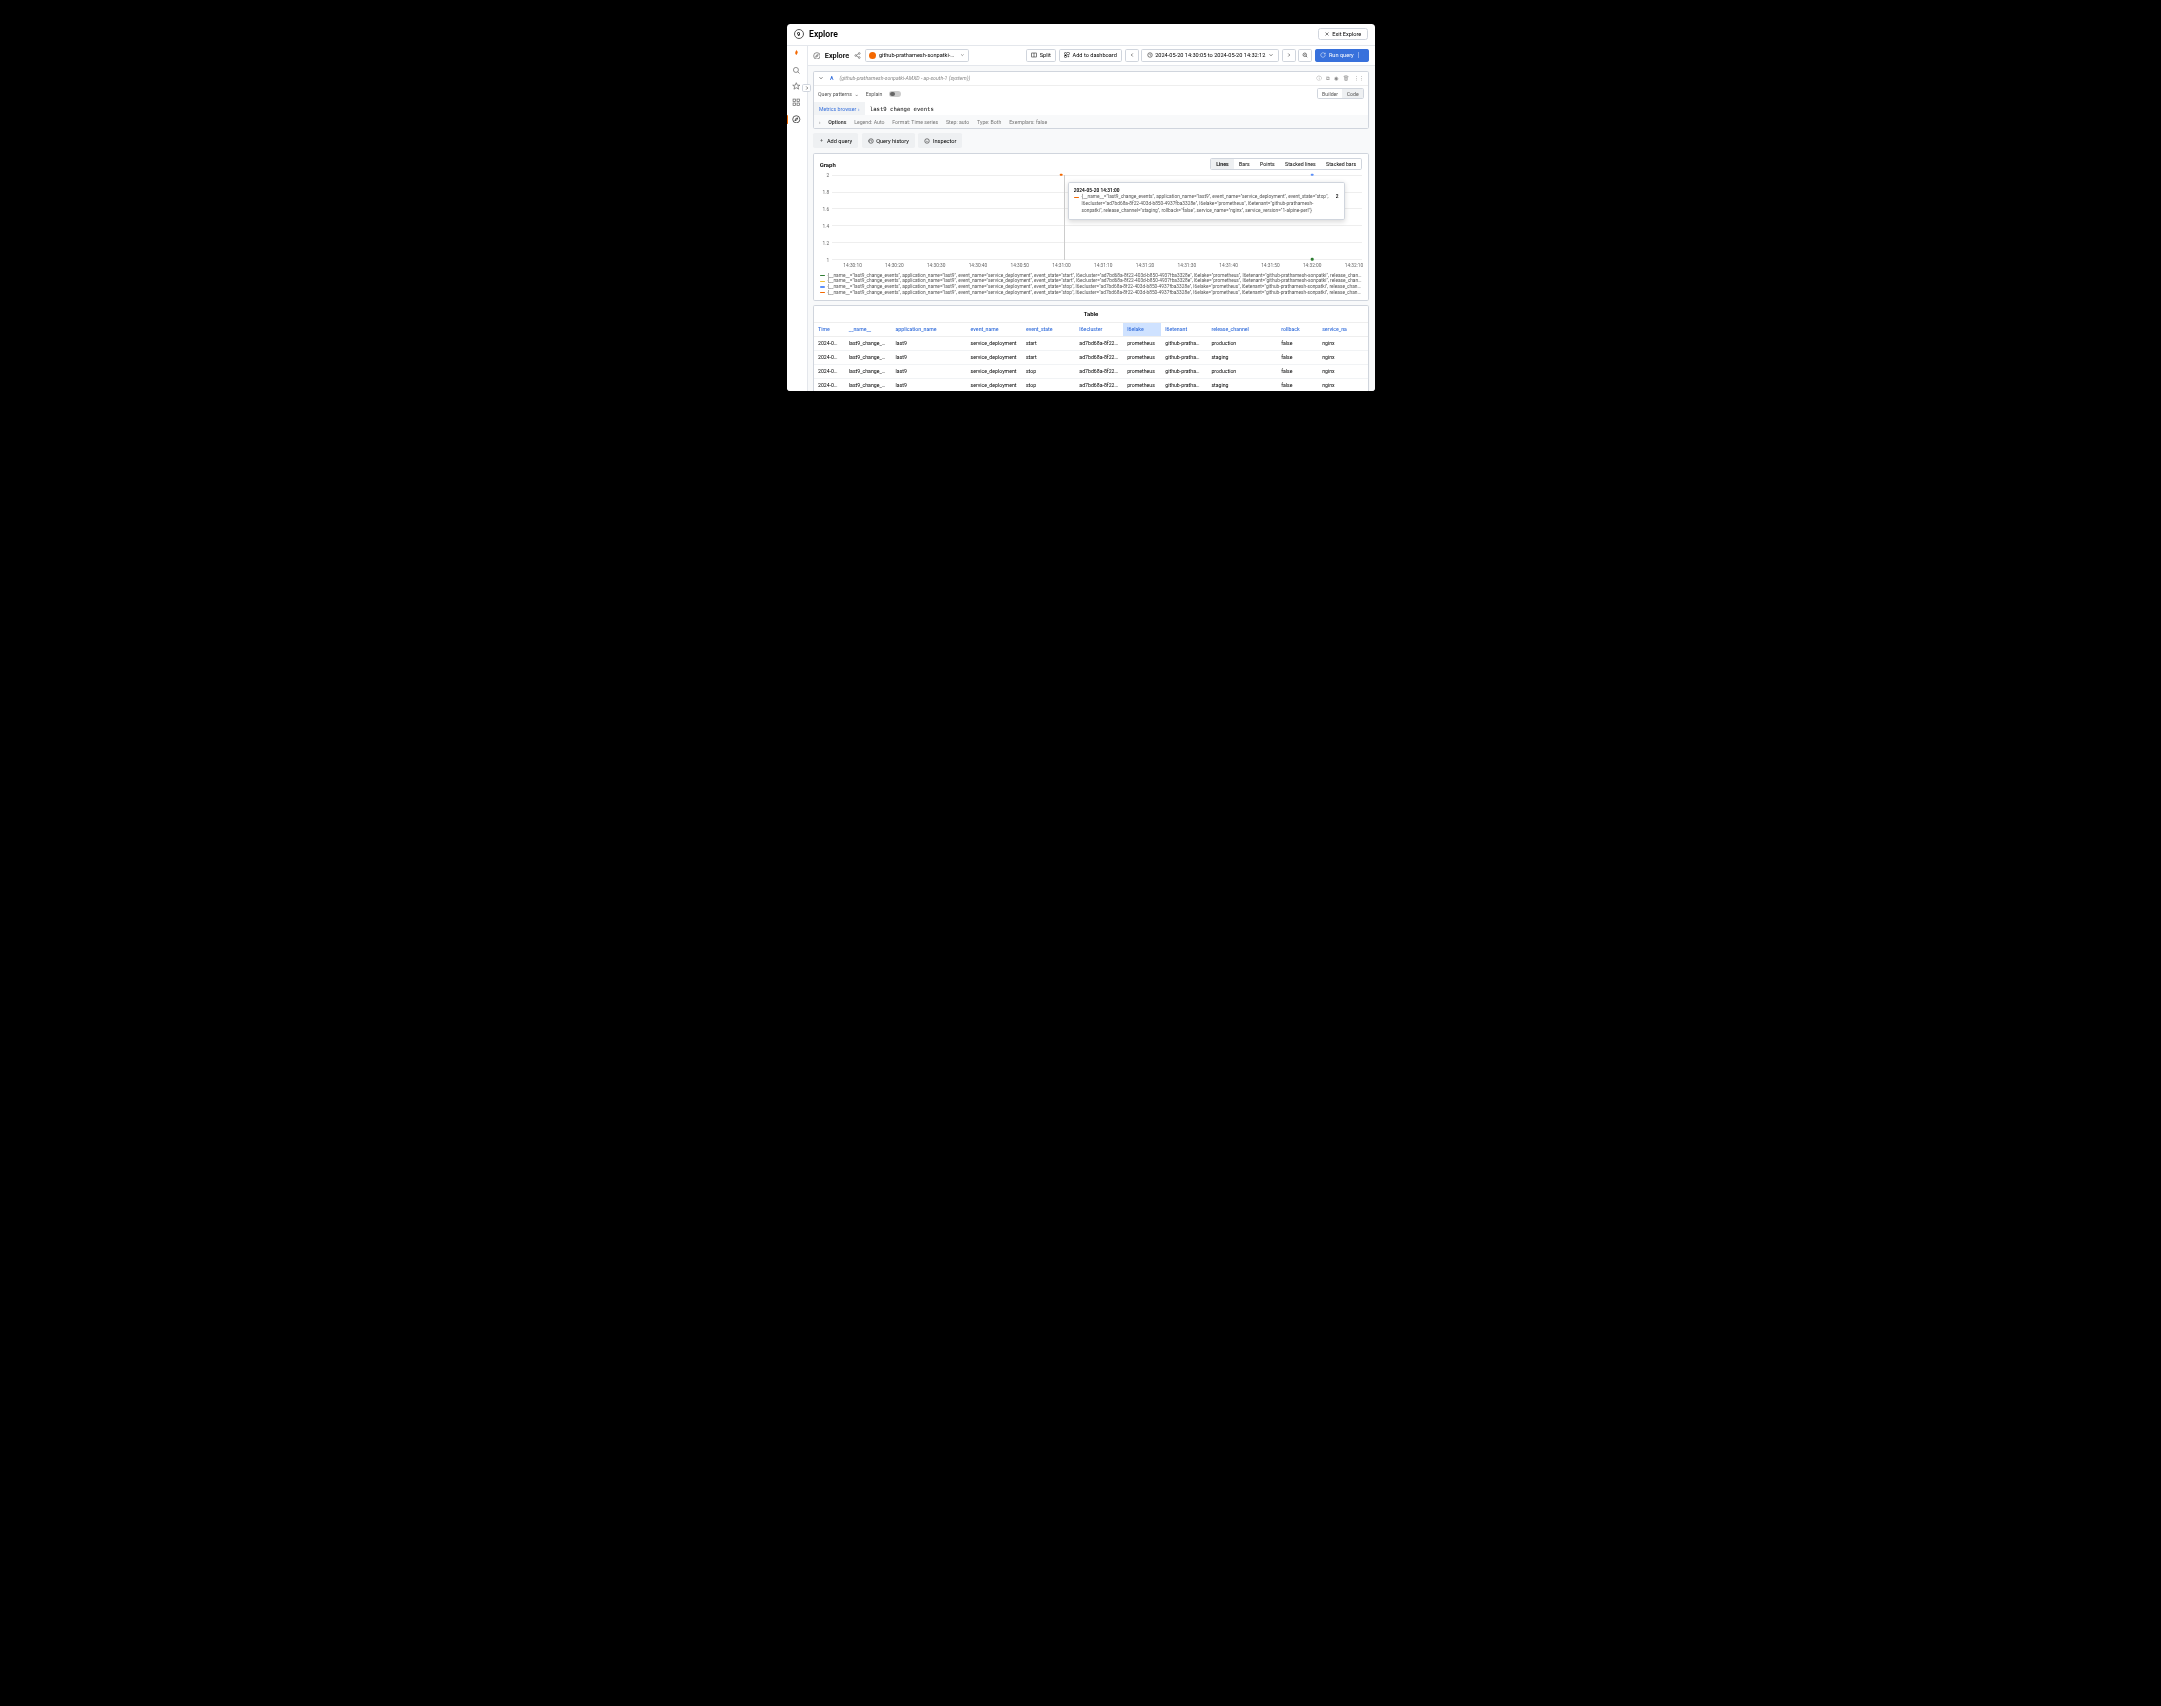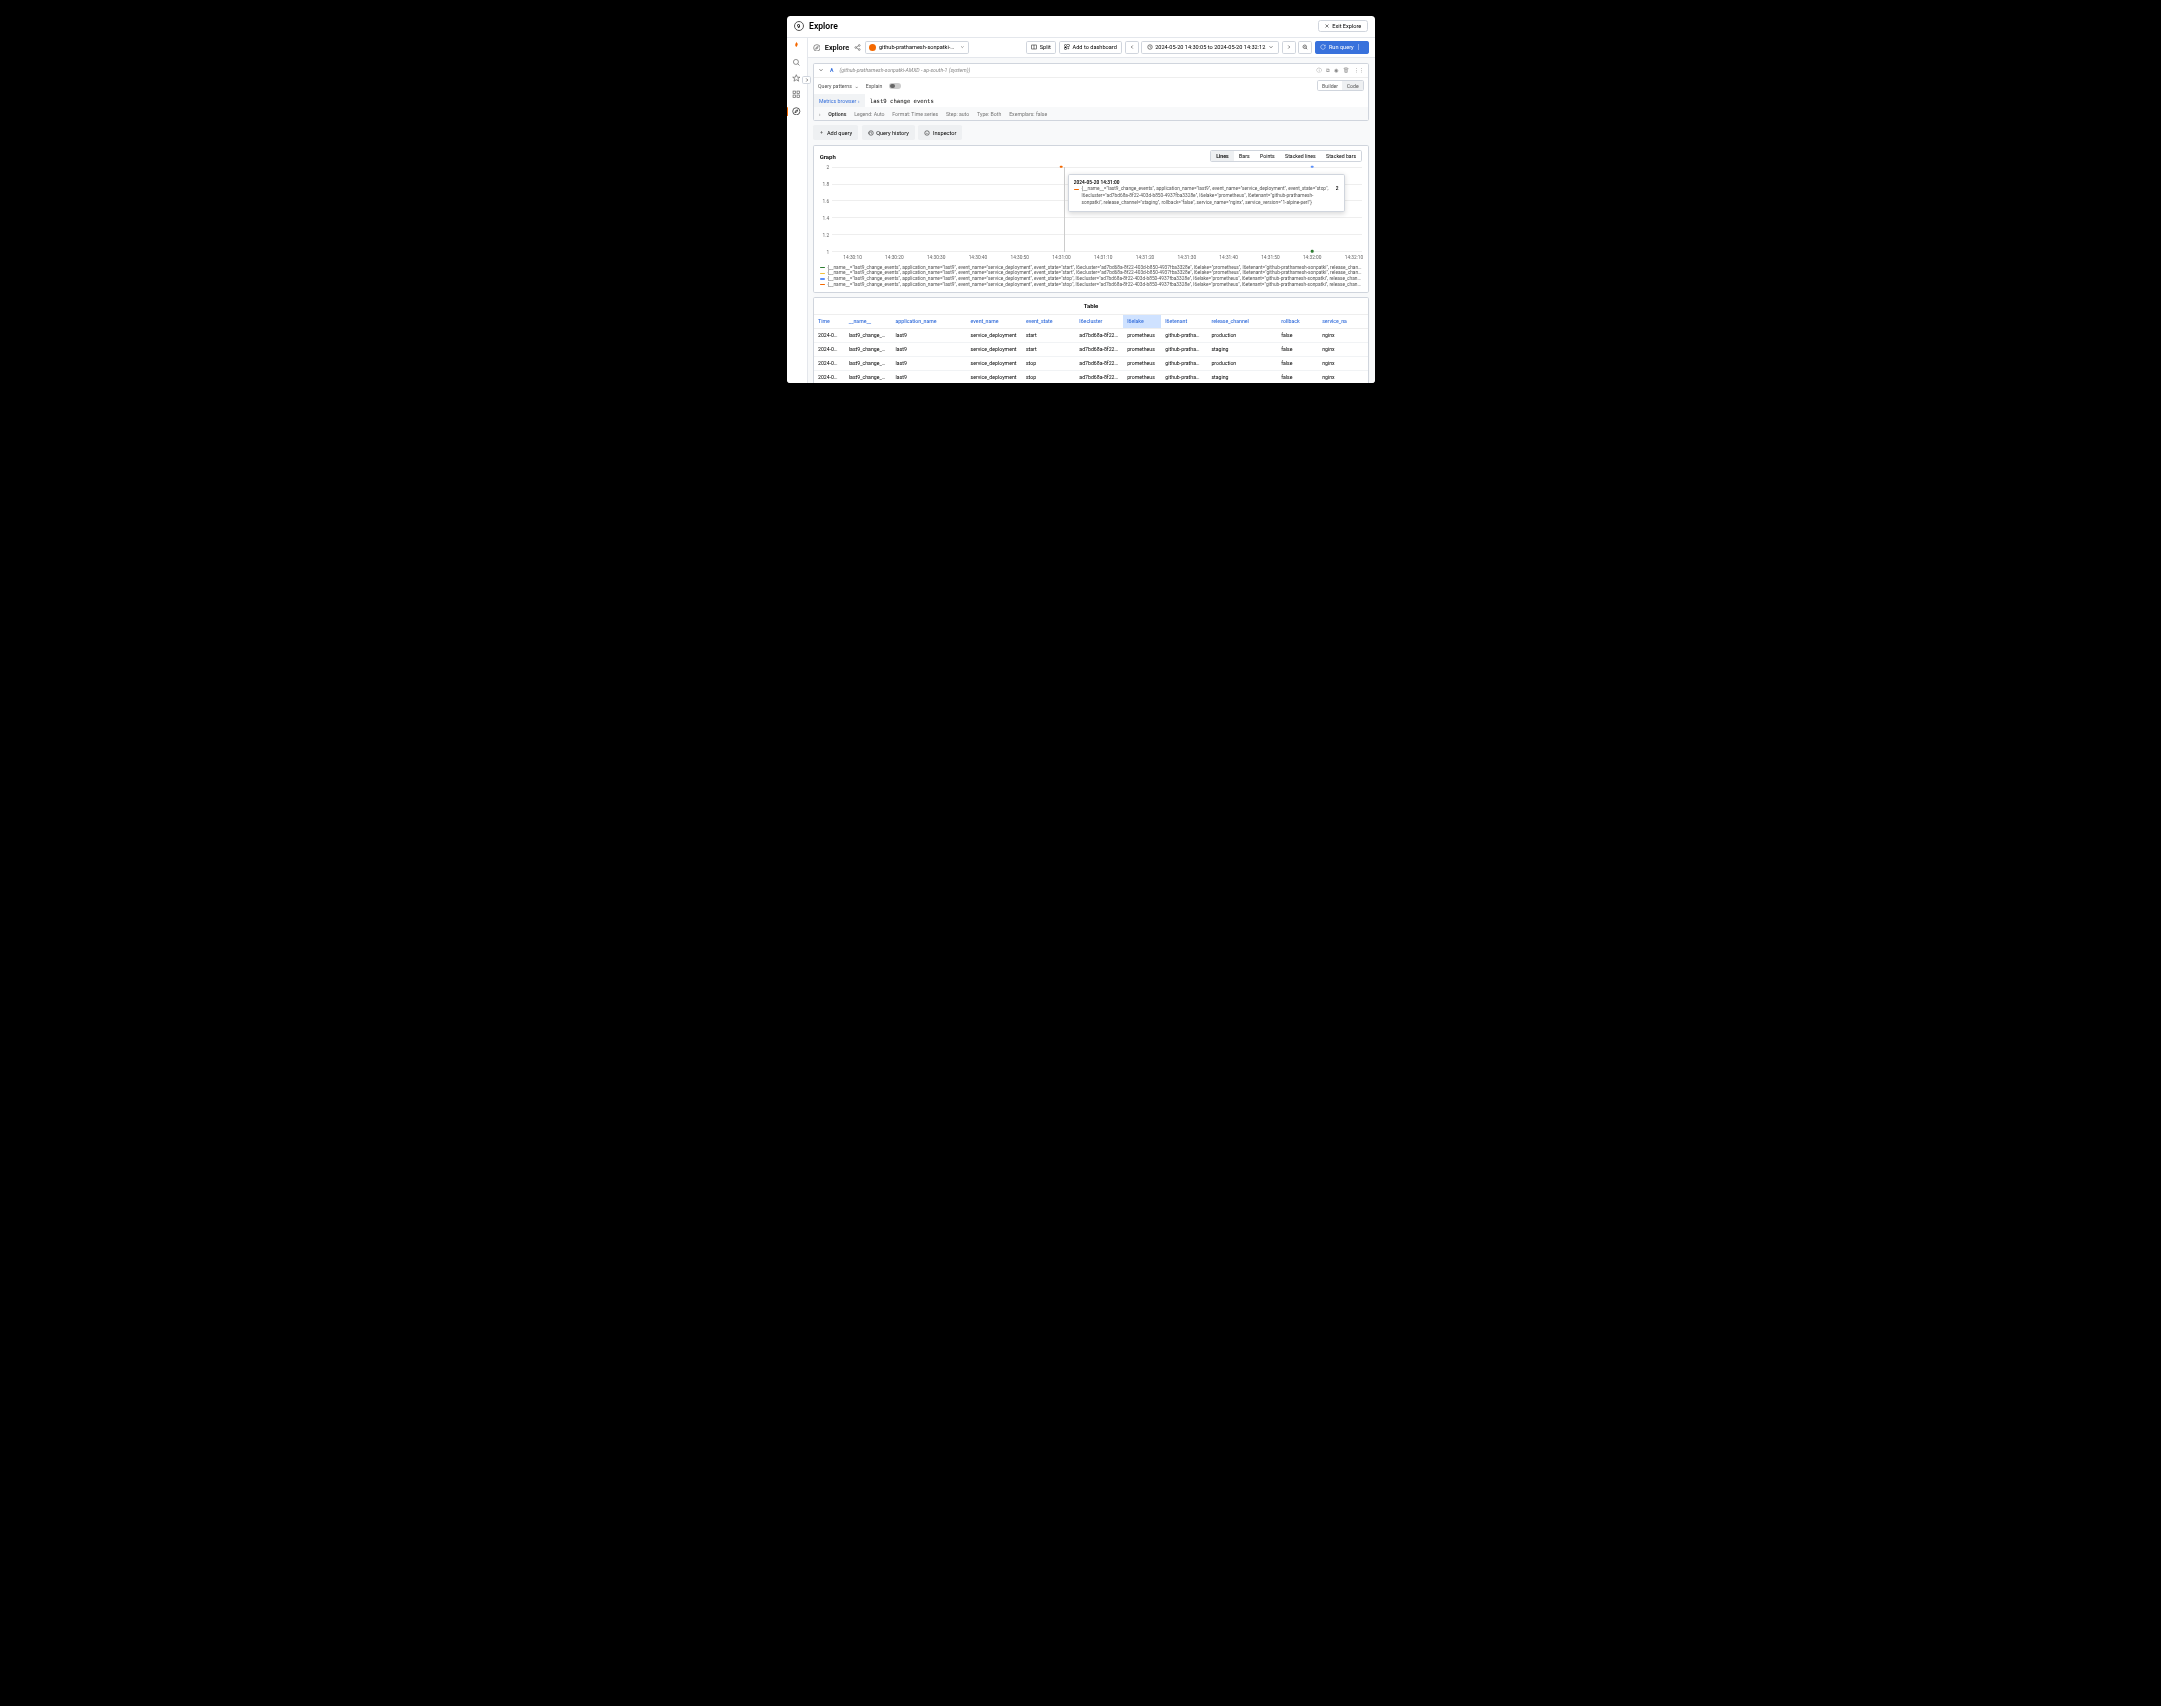--- a/index.html
+++ b/index.html
@@ -1,17 +1,17 @@
 <!DOCTYPE html>
 <html style="font-size:7px"><head>
 <meta charset="utf-8">
 <style>
 * { margin:0; padding:0; box-sizing:border-box; font-family:-apple-system,BlinkMacSystemFont,"Segoe UI",Roboto,sans-serif; }
 body { background:#000; padding:7.8px 3.5px; }
-.frame { background:#fff; border-radius:3.5px; overflow:hidden; width:588px; height:367px; margin:8px auto; display:flex; flex-direction:column; }
+.frame { background:#fff; border-radius:3.5px; overflow:hidden; width:588px; height:367px; margin:16px auto; display:flex; flex-direction:column; }
 .topbar { display:flex; align-items:center; padding:4.3px 7px; border-bottom:0.4px solid #e4e7ec; }
 .topbar .logo { width:10.4px; height:10.4px; border:0.9px solid #555; border-radius:50%; display:flex; align-items:center; justify-content:center; font-weight:700; font-size:5.6px; }
 .topbar h1 { font-size:8.6px; font-weight:600; margin-left:5.2px; flex:1; }
 .exit-btn { border:0.4px solid #d0d5dd; background:#fff; border-radius:2.6px; padding:2.2px 5.2px; font-size:5.6px; display:flex; align-items:center; gap:2.6px; cursor:pointer; }
 .main { flex:1; display:flex; overflow:hidden; }
 .sidebar { width:21px; background:#fff; border-right:0.4px solid #e4e7ec; display:flex; flex-direction:column; align-items:center; padding-top:3.5px; gap:7.8px; position:relative; }
 .sidebar .side-icon { width:8.6px; height:8.6px; color:#666; cursor:pointer; }
 .sidebar .grafana { color:#f46800; }
 .sidebar .expand { position:absolute; right:-4.3px; top:38px; width:8.6px; height:8.6px; background:#fff; border:0.4px solid #d0d5dd; border-radius:1.7px; display:flex; align-items:center; justify-content:center; font-size:4.8px; }
 .sidebar .active-mark { position:absolute; left:0; width:1.3px; height:9.5px; background:#f46800; border-radius:0.9px; }

